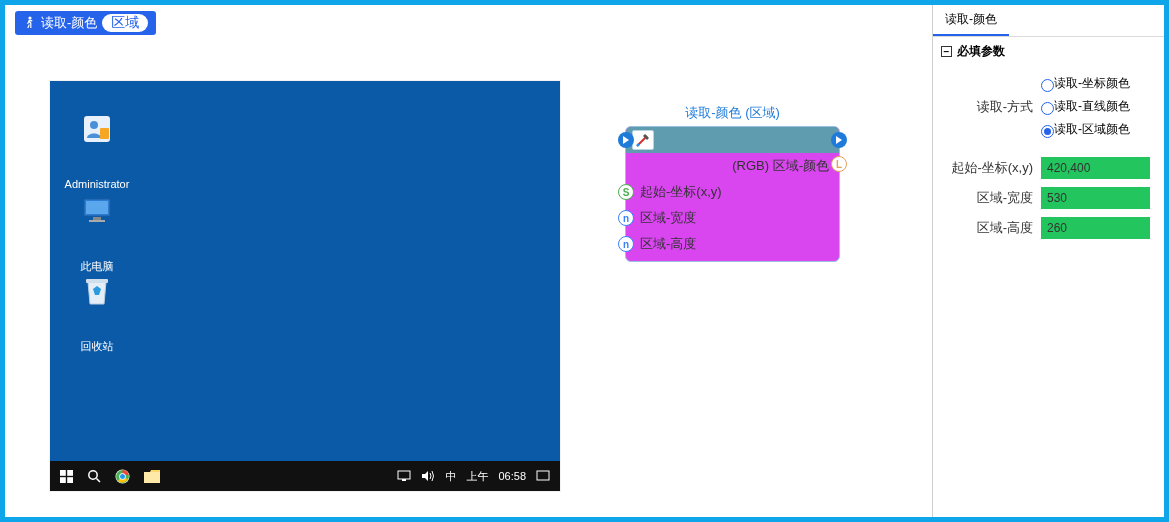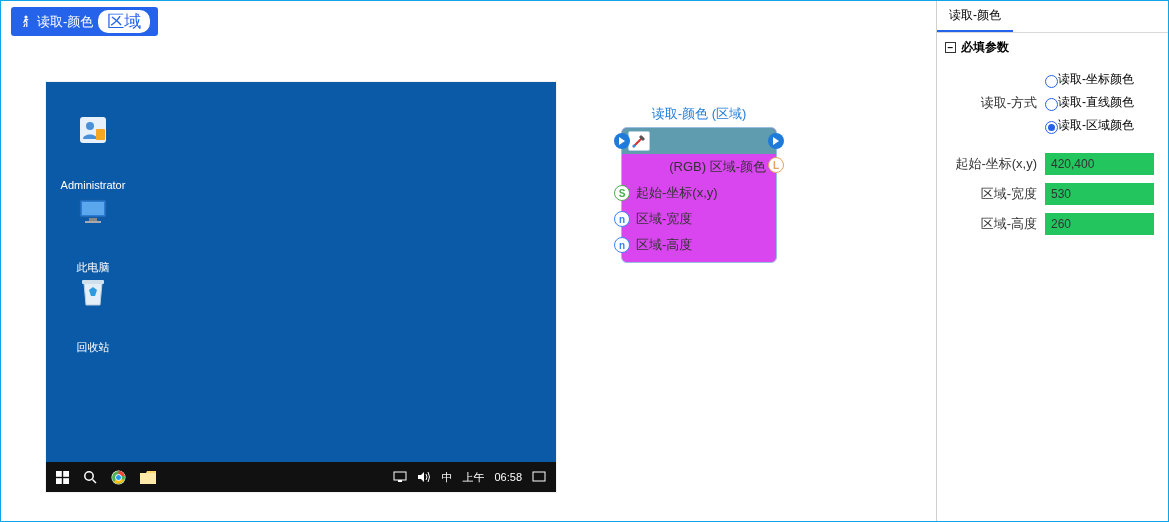--- a/index.html
+++ b/index.html
@@ -1,32 +1,32 @@
 <!DOCTYPE html>
 <html><head>
   <meta charset="utf-8">
   <style>
     * { box-sizing: border-box; margin: 0; padding: 0; }
     body { font-family: "Microsoft YaHei", Arial, sans-serif; font-size: 12px; background: #fff; }
-    .app { display: flex; width: 1169px; height: 522px; border: 1px solid #0ea5e9; }
+    .app { display: flex; width: 1169px; height: 522px; border: 5px solid #0ea5e9; }
     .main { flex: 1; display: flex; flex-direction: column; border-right: 1px solid #d0d0d0; position: relative; }
     .header-bar { display: flex; align-items: center; gap: 6px; padding: 6px 10px; }
     .pill { display: inline-flex; align-items: center; background: #2563eb; color: #fff; border-radius: 3px; padding: 3px 8px; gap: 5px; font-size: 13px; }
     .pill .person-icon svg { display: block; }
-    .pill-badge { background: #fff; color: #2563eb; border-radius: 10px; padding: 0px 9px; font-size: 17px; font-weight: 500; }
+    .pill-badge { background: #fff; color: #2563eb; border-radius: 10px; padding: 0px 9px; font-size: 14px; font-weight: 500; }
     .canvas-area { flex: 1; position: relative; padding: 40px 0 0 45px; }
     .desktop-sim { width: 510px; height: 410px; background: #0b5aa8; position: relative; box-shadow: 0 0 0 1px rgba(0,0,0,0.05); }
     .dicon { position: absolute; width: 74px; text-align: center; color: #fff; font-size: 11px; }
     .dicon .glyph { width: 36px; height: 36px; margin: 0 auto 4px; display: flex; align-items: center; justify-content: center; }
     .dicon .label { line-height: 1.35; word-break: break-all; margin-top: 30px; }
     .taskbar { position: absolute; left: 0; right: 0; bottom: 0; height: 30px; background: #111; display: flex; align-items: center; color: #fff; font-size: 11px; }
     .taskbar .tb-left { display: flex; align-items: center; gap: 14px; padding-left: 10px; }
     .taskbar .tb-right { margin-left: auto; display: flex; align-items: center; gap: 10px; padding-right: 10px; }
     .taskbar .tb-item { display: flex; align-items: center; justify-content: center; }
-    .node { position: absolute; left: 620px; top: 63px; width: 156px; }
+    .node { position: absolute; left: 620px; top: 63px; width: 215px; }
     .node-title { color: #1e7bd9; font-size: 13px; text-align: center; margin-bottom: 4px; }
     .node-box { border: 1px solid #9ac0df; border-radius: 6px; background: #d946ef; overflow: visible; position: relative; }
     .node-head { background: #5f9cb0; height: 26px; border-radius: 5px 5px 0 0; display: flex; align-items: center; padding: 0 6px; position: relative; }
     .node-head .tool-btn { width: 22px; height: 20px; background: #fff; border: 1px solid #b7d4e6; border-radius: 2px; display: flex; align-items: center; justify-content: center; }
     .node-row { display: flex; align-items: center; padding: 4px 8px 4px 6px; font-size: 13px; color: #333; gap: 6px; position: relative; }
     .node-row.first { justify-content: flex-end; padding-right: 10px; }
     .port { width: 16px; height: 16px; border-radius: 50%; border: 1.5px solid; display: flex; align-items: center; justify-content: center; font-size: 10px; font-weight: bold; margin-left: -14px; background: #fff; }
     .port-in { position: absolute; left: -8px; top: 5px; width: 16px; height: 16px; border-radius: 50%; background: #1e7bd9; display: flex; align-items: center; justify-content: center; }
     .port-out-head { position: absolute; right: -8px; top: 5px; width: 16px; height: 16px; border-radius: 50%; background: #1e7bd9; display: flex; align-items: center; justify-content: center; }
     .port-L { border-color: #e6a15a; color: #e6a15a; position: absolute; right: -8px; top: 3px; background: #fff; width:16px;height:16px;border-radius:50%;border:1.5px solid #e6a15a;display:flex;align-items:center;justify-content:center;font-size:10px;font-weight:bold;}

